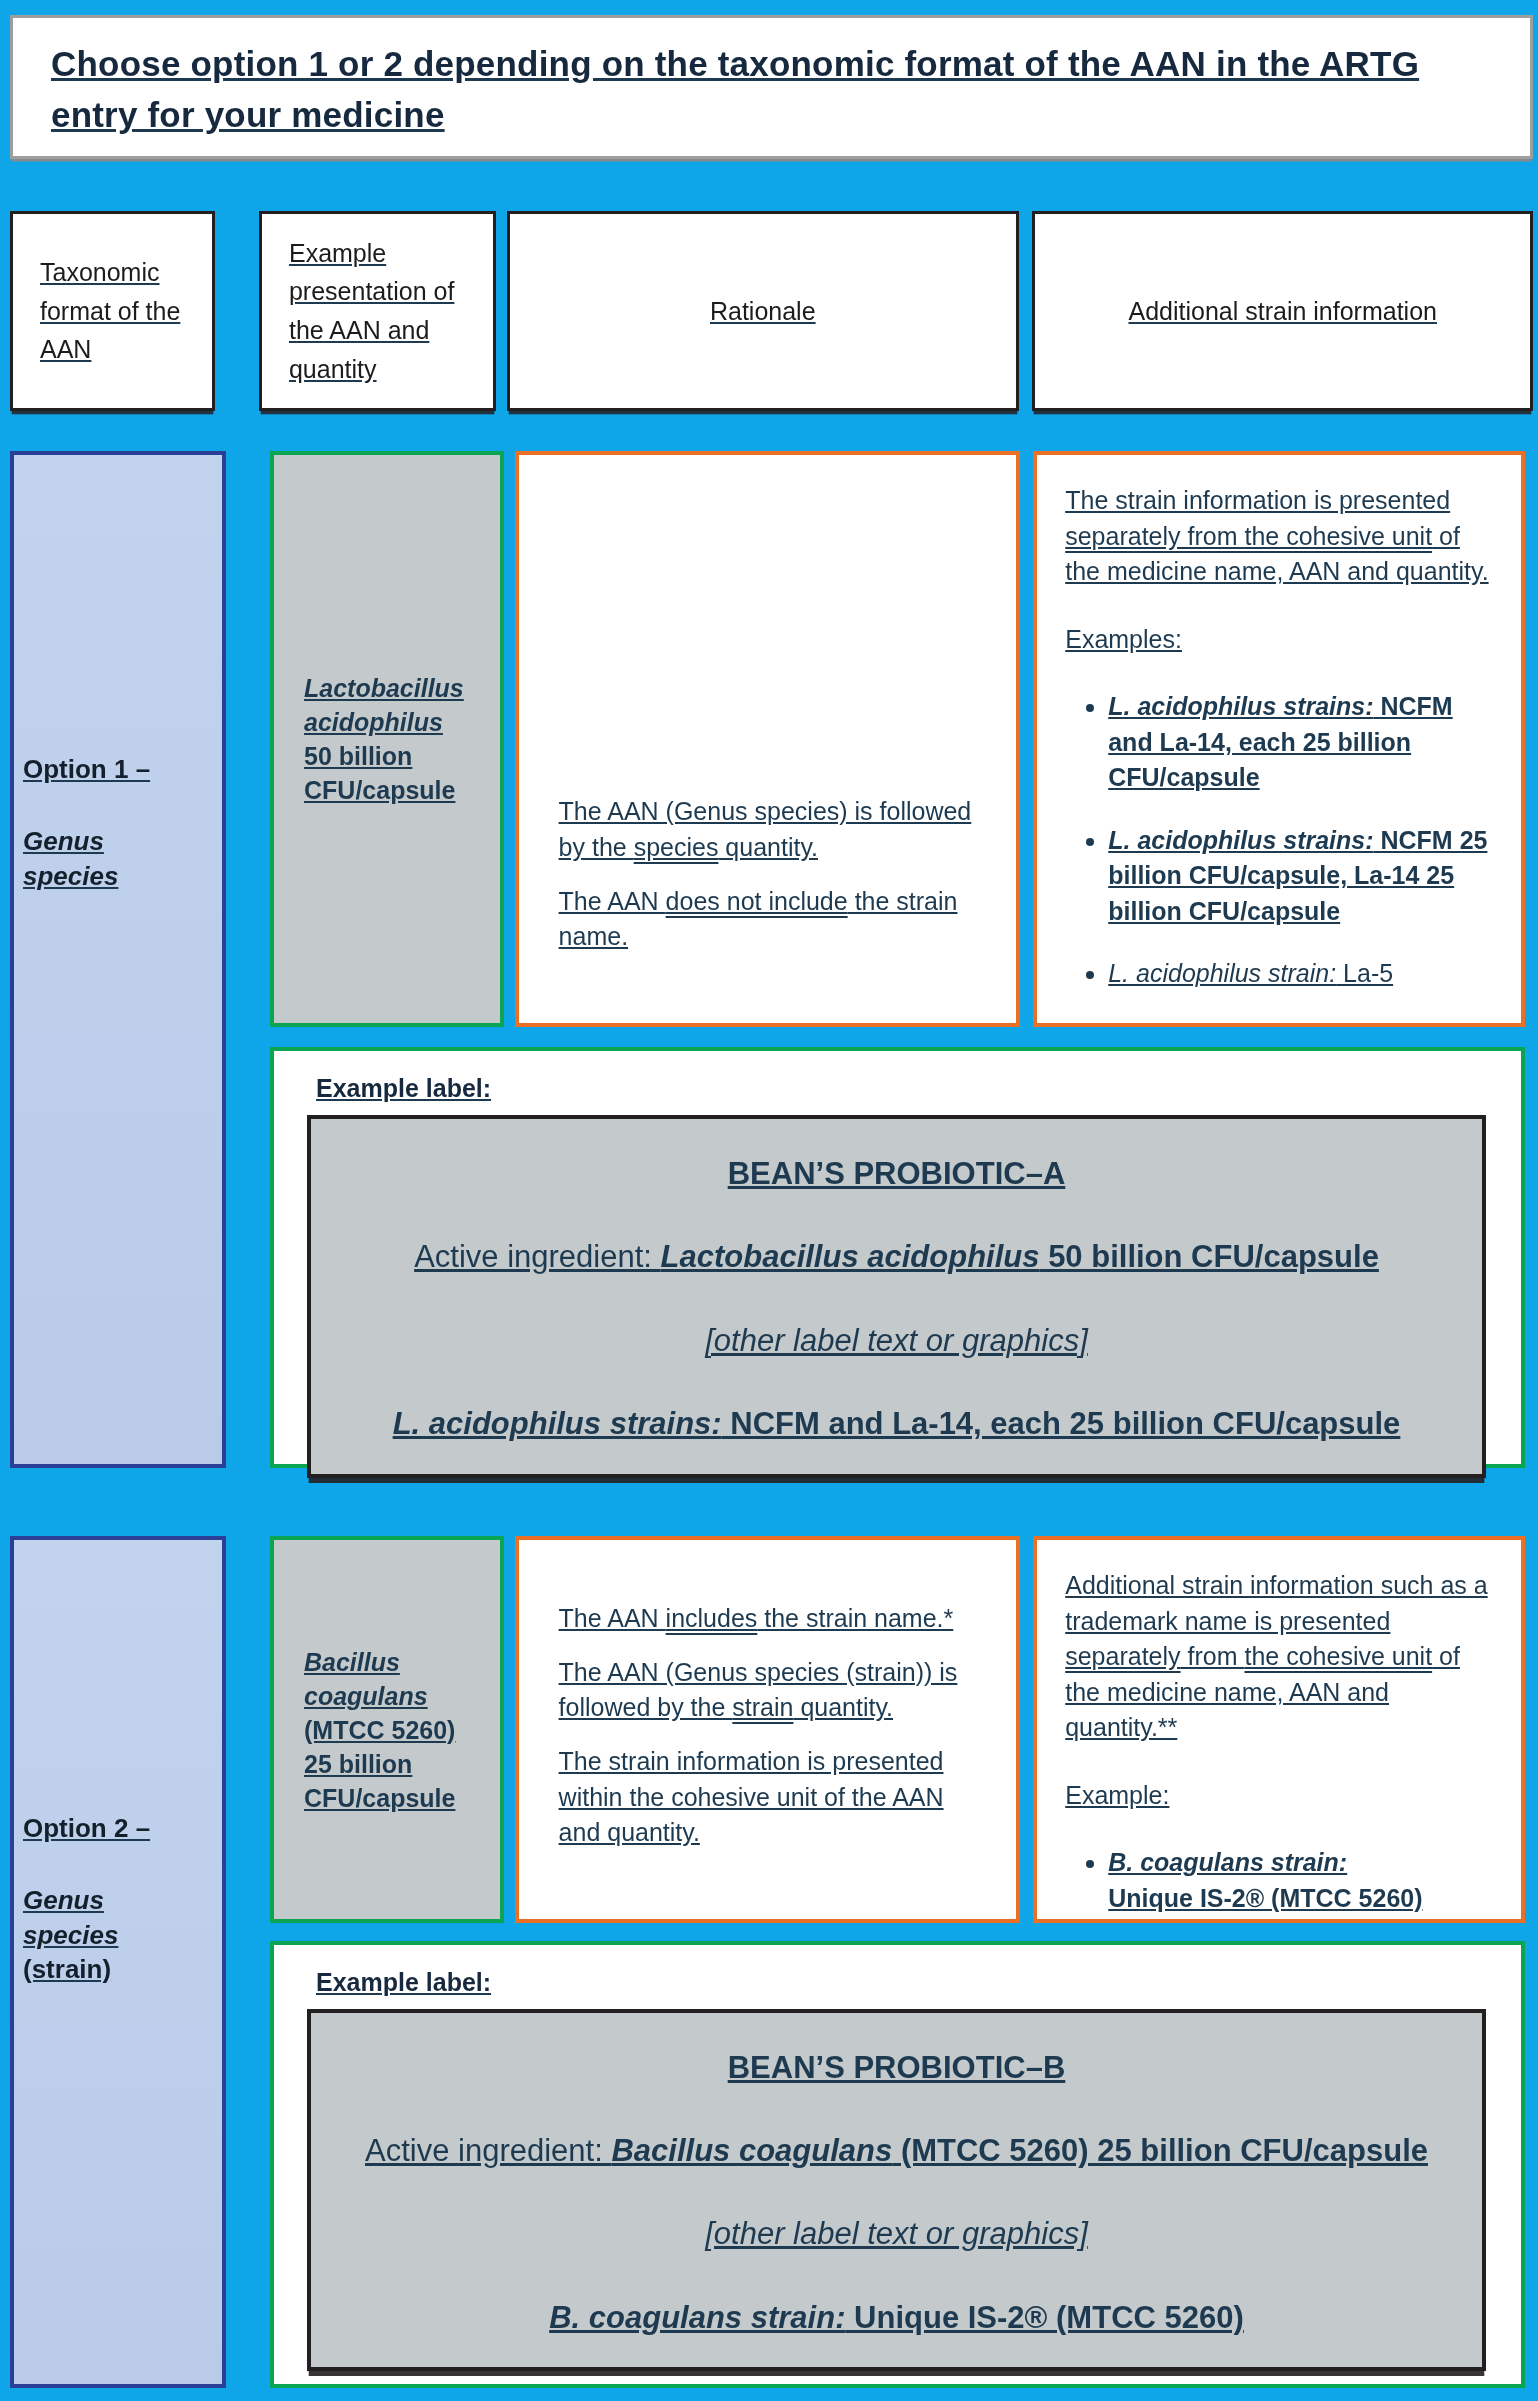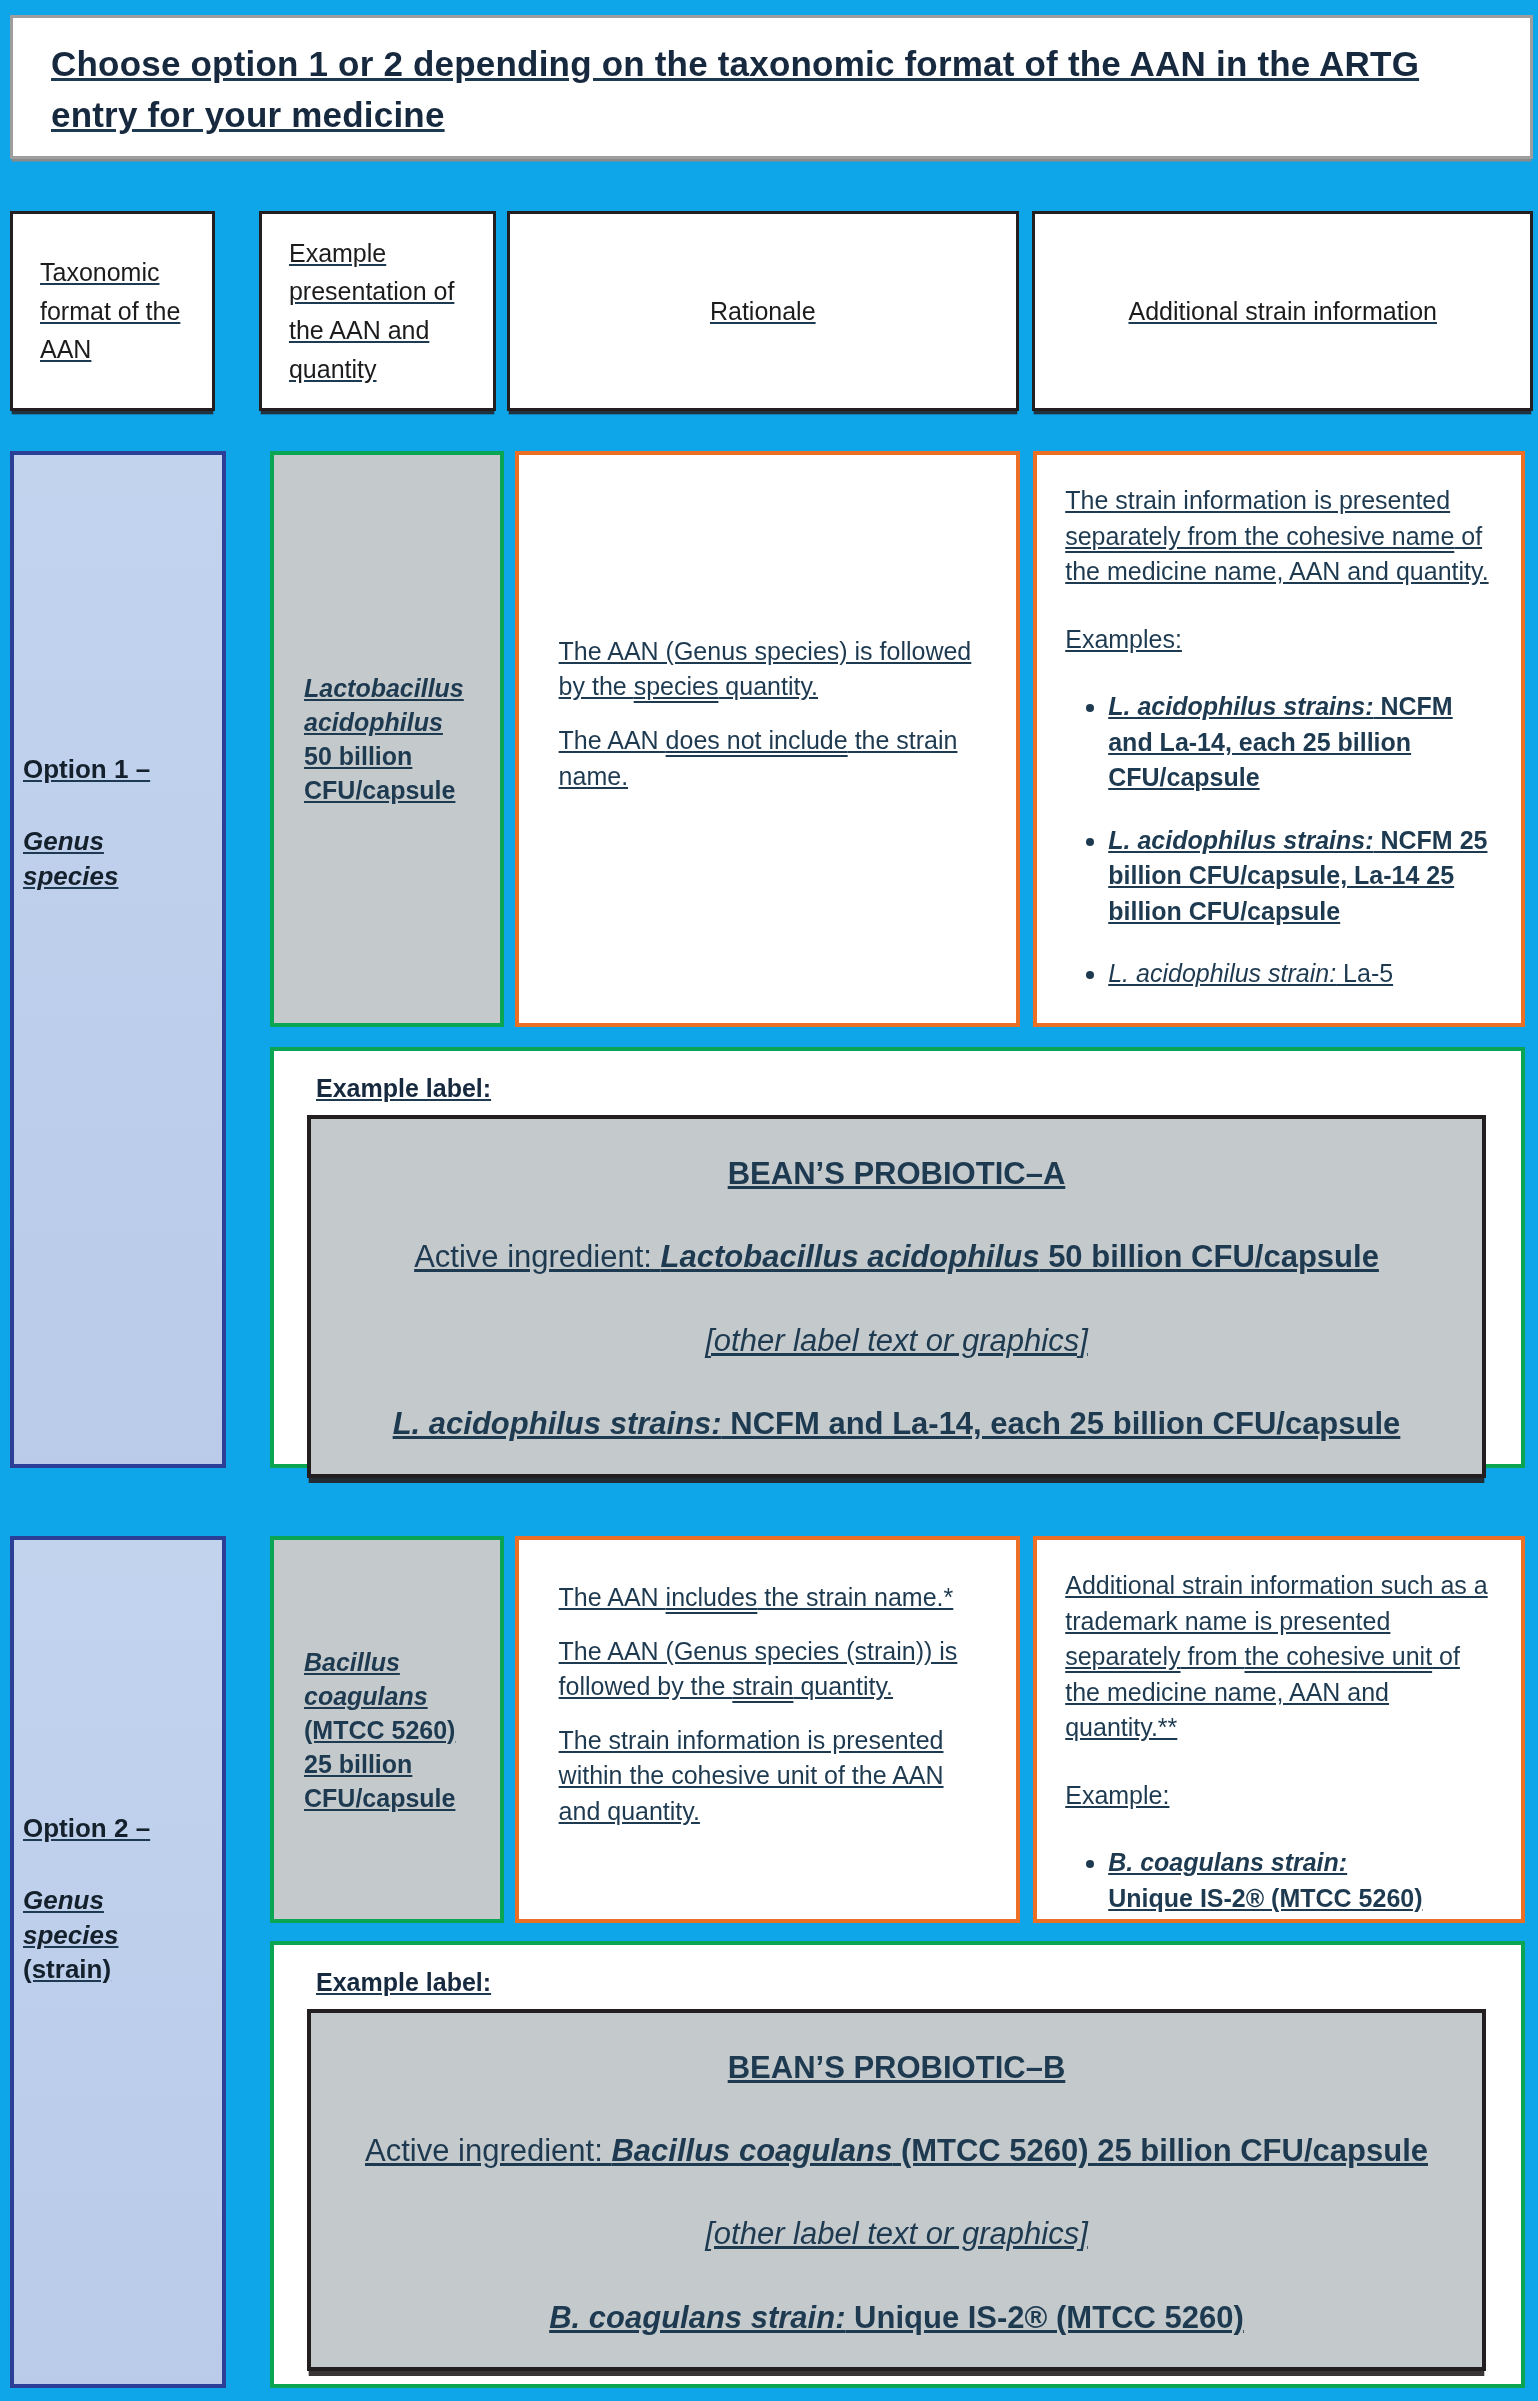--- a/index.html
+++ b/index.html
@@ -45,21 +45,21 @@
   .right-area { width:1255px; display:flex; flex-direction:column; }
   .top-cells { display:flex; }
   .opt1 .top-cells { height:576px; }
   .opt2 .top-cells { height:387px; }
 
   .presentation-cell { background:#c4c9cc; border:4.2px solid #0aa553;
     display:flex; flex-direction:column; justify-content:center;
     padding:0 23.4px 0 30px; font-size:25px; line-height:1.36; font-weight:600; }
 
   .rationale-cell { background:#fff; border:4.2px solid #ec6f26;
-    display:flex; flex-direction:column; justify-content:center;
+    display:flex; flex-direction:column; justify-content:flex-end;
     padding:0 40px 50px 40px; font-size:25px; line-height:1.42; }
   .rationale-cell p { margin:18.4px 0; }
 
   .additional-cell { background:#fff; border:4.2px solid #ec6f26;
     padding:28px 23.4px 0 28px; font-size:25px; line-height:1.42; }
   .additional-cell .intro { margin-bottom:32px; }
   .additional-cell .examples-heading { margin-bottom:32px; }
   .additional-cell ul { list-style:disc; padding-left:43px; color:#000; }
   .additional-cell li { margin-bottom:27px; color:#1e3a50; }
   .additional-cell li:last-child { margin-bottom:0; }
@@ -111,21 +111,21 @@
         <div class="presentation-cell col2">
           <div><span class="i">Lactobacillus acidophilus</span><br><span>50 billion CFU/capsule</span></div>
         </div>
         <div class="rationale-cell col3">
           <div>
               <p><span>The AAN (Genus species) is  followed by the </span><span class="u">species</span><span> quantity.</span></p>
               <p><span>The AAN </span><span class="u">does not include</span><span> the strain name.</span></p>
             </div>
         </div>
         <div class="additional-cell col4">
-          <div class="intro"><span>The strain information is presented </span><span class="u">separately from the cohesive name</span><span> of the medicine name, AAN and quantity.</span></div>
+          <div class="intro"><span>The strain information is presented </span><span class="u">separately from the cohesive unit</span><span> of the medicine name, AAN and quantity.</span></div>
           <div class="examples-heading">Examples:</div>
           <ul>
               <li><span class="b i">L. acidophilus strains:</span><span class="b"> NCFM and La-14, each 25 billion CFU/capsule</span></li>
               <li><span class="b i">L. acidophilus strains:</span><span class="b"> NCFM 25 billion CFU/capsule, La-14 25 billion CFU/capsule</span></li>
               <li><span class="i">L. acidophilus strain:</span><span> La-5</span></li>
             </ul>
         </div>
       </div>
       <div class="example-label-box">
         <div class="example-label-heading">Example label:</div>

